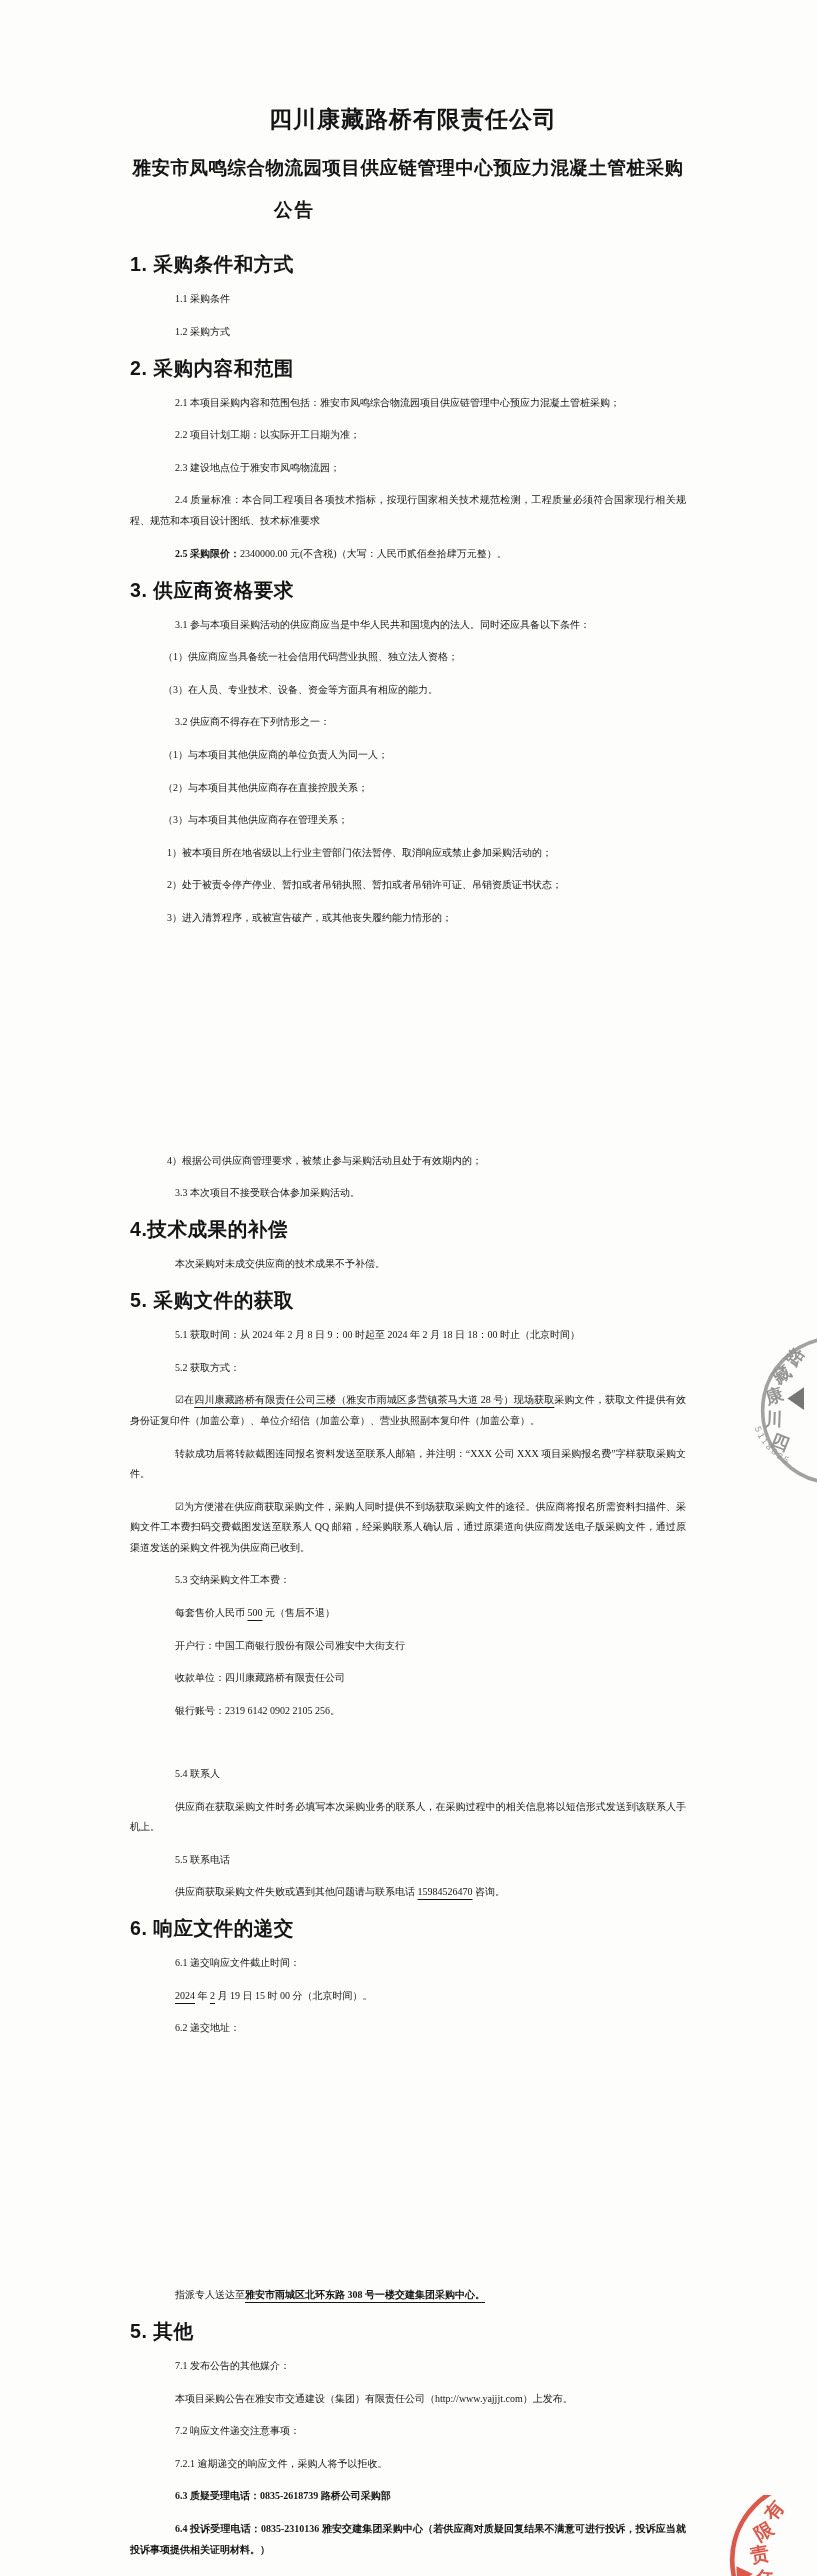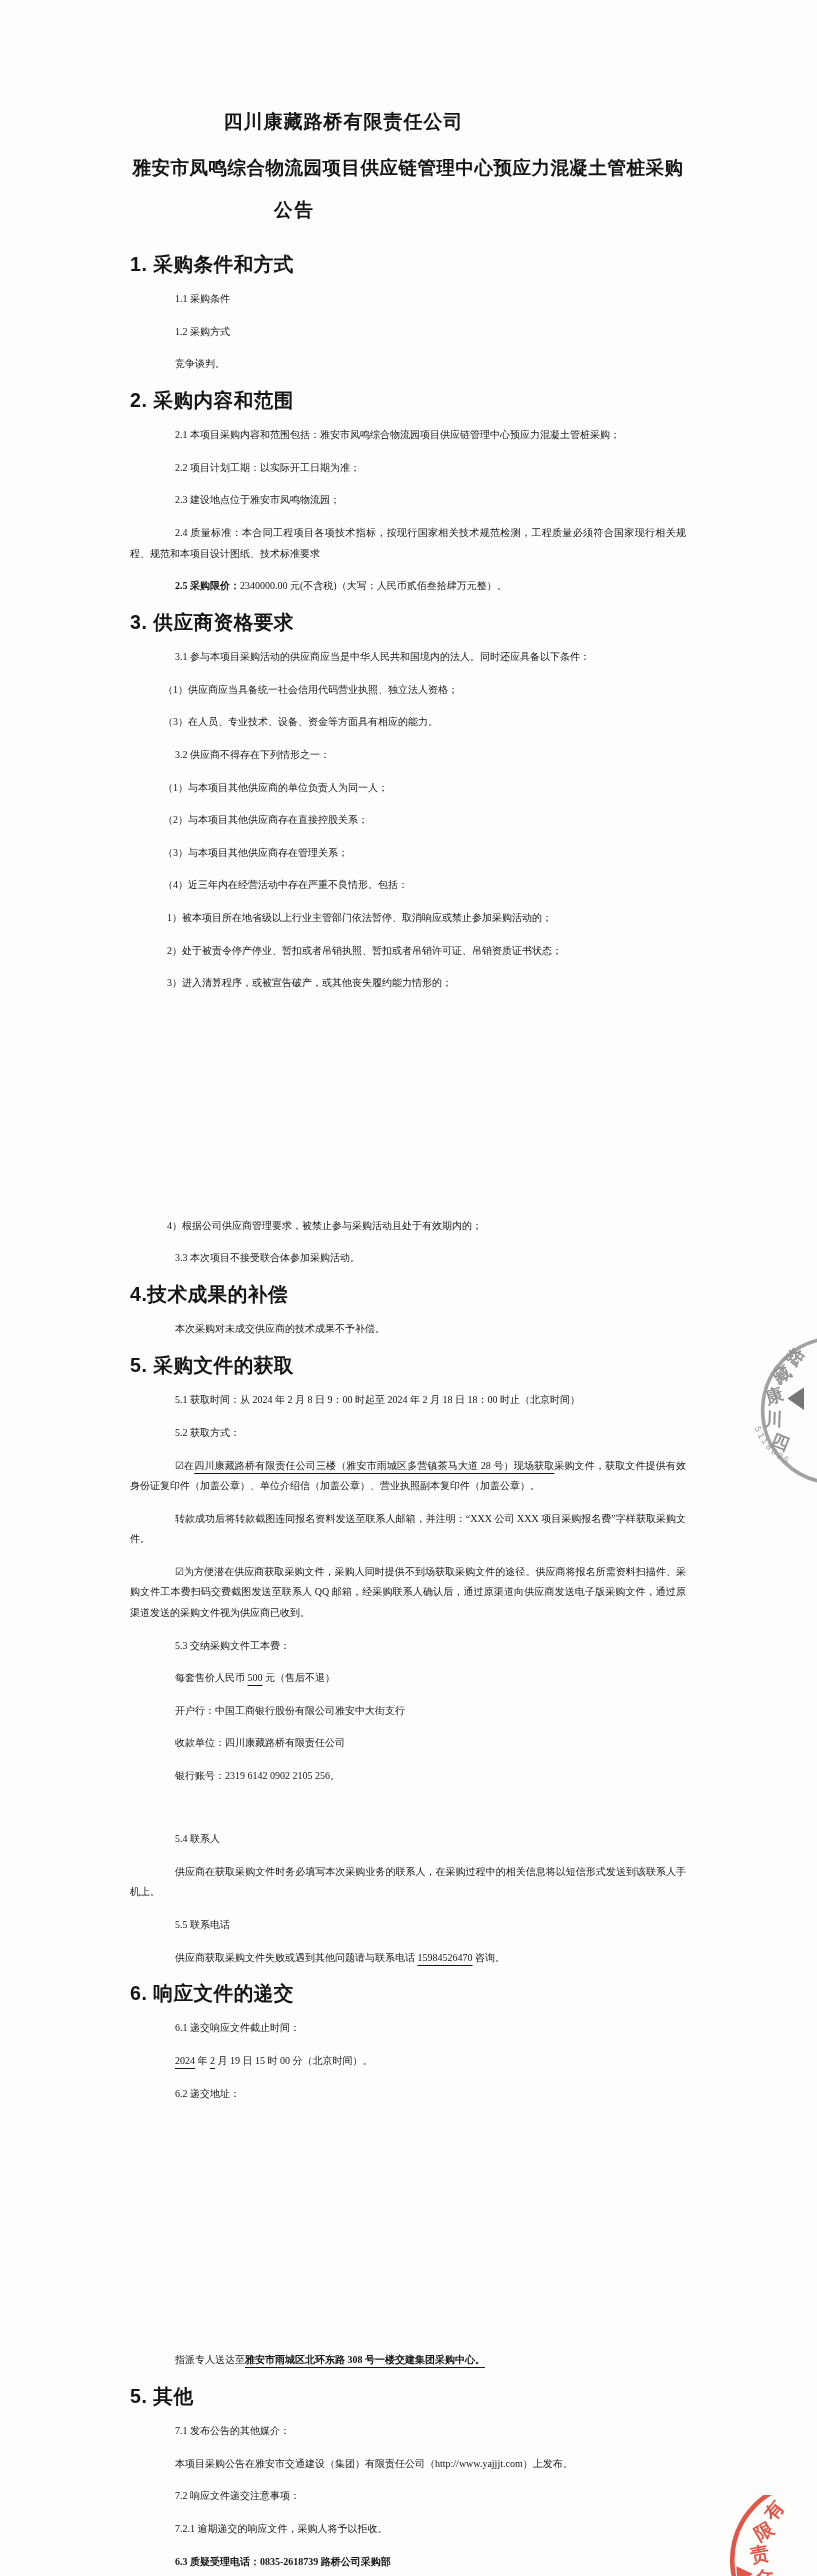--- a/index.html
+++ b/index.html
@@ -9,22 +9,22 @@
     margin:0 auto;
     background:#fdfdfb;
     overflow:hidden;
     font-family:"Liberation Serif","DejaVu Serif",serif;
     color:#151515;
     box-shadow:inset 1.5px 0 0 #e3e3e0, inset -1.5px 0 0 #eceme8;
   }
   .content{
     position:absolute;left:130px;top:109px;width:556px;
   }
-  .t1{font-family:Liberation Serif, serif;font-weight:bold;
-      font-size:19px;line-height:25px;text-align:center;padding-right:129px;margin:0 0 20.6px 0;letter-spacing:1px;}
+  .t1{font-family:Liberation Mono, monospace;font-weight:bold;
+      font-size:23px;line-height:25px;text-align:right;padding-right:129px;margin:0 0 20.6px 0;letter-spacing:1px;}
   .t2{font-family:"Liberation Sans","DejaVu Sans",sans-serif;font-weight:bold;
       font-size:18.5px;line-height:26px;text-align:center;margin:0 0 18.5px 0;letter-spacing:0.5px;}
   .t3{font-family:Liberation Mono, monospace;font-weight:bold;
       font-size:18.5px;line-height:26px;text-align:center;padding-right:227px;margin:0 0 26px 0;letter-spacing:2.1px;}
   .heading{
     font-family:"Liberation Sans","DejaVu Sans",sans-serif;
     font-weight:bold;font-size:19.6px;line-height:26px;
     margin:12.4px 0 10.3px 0;letter-spacing:0.5px;
   }
   p.para{font-size:10px;line-height:20.6px;margin:12px 0;text-align:justify;}
@@ -45,36 +45,34 @@
 <div class="page">
 
   <div class="content">
     <div class="t1">四川康藏路桥有限责任公司</div>
     <div class="t2">雅安市凤鸣综合物流园项目供应链管理中心预应力混凝土管桩采购</div>
     <div class="t3">公告</div>
 
   <div class="heading"><span>1. 采购条件和方式</span></div>
       <p class="para ind-lg"><span>1.1 采购条件</span></p>
       <p class="para ind-lg"><span>1.2 采购方式</span></p>
-      <p class="para ind-lg"><span>竞争谈判。</span></p>
       <div class="heading"><span>2. 采购内容和范围</span></div>
       <p class="para ind-lg"><span>2.1 本项目采购内容和范围包括：雅安市凤鸣综合物流园项目供应链管理中心预应力混凝土管桩采购；</span></p>
       <p class="para ind-lg"><span>2.2 项目计划工期：以实际开工日期为准；</span></p>
       <p class="para ind-lg"><span>2.3 建设地点位于雅安市凤鸣物流园；</span></p>
       <p class="para ind-lg"><span>2.4 质量标准：本合同工程项目各项技术指标，按现行国家相关技术规范检测，工程质量必须符合国家现行相关规程、规范和本项目设计图纸、技术标准要求</span></p>
       <p class="para ind-lg"><span class="b">2.5 采购限价：</span><span>2340000.00 元(不含税)（大写：人民币贰佰叁拾肆万元整）。</span></p>
       <div class="heading"><span>3. 供应商资格要求</span></div>
       <p class="para ind-lg"><span>3.1 参与本项目采购活动的供应商应当是中华人民共和国境内的法人。同时还应具备以下条件：</span></p>
       <p class="para ind-sm"><span>（1）供应商应当具备统一社会信用代码营业执照、独立法人资格；</span></p>
       <p class="para ind-sm"><span>（3）在人员、专业技术、设备、资金等方面具有相应的能力。</span></p>
       <p class="para ind-lg"><span>3.2 供应商不得存在下列情形之一：</span></p>
       <p class="para ind-sm"><span>（1）与本项目其他供应商的单位负责人为同一人；</span></p>
       <p class="para ind-sm"><span>（2）与本项目其他供应商存在直接控股关系；</span></p>
       <p class="para ind-sm"><span>（3）与本项目其他供应商存在管理关系；</span></p>
-      <p class="para ind-sm"><span>（4）近三年内在经营活动中存在严重不良情形。包括：</span></p>
       <p class="para ind-md"><span>1）被本项目所在地省级以上行业主管部门依法暂停、取消响应或禁止参加采购活动的；</span></p>
       <p class="para ind-md"><span>2）处于被责令停产停业、暂扣或者吊销执照、暂扣或者吊销许可证、吊销资质证书状态；</span></p>
       <p class="para ind-md"><span>3）进入清算程序，或被宣告破产，或其他丧失履约能力情形的；</span></p>
       <div class="spacer" style="height: 198px;"></div>
       <p class="para ind-md"><span>4）根据公司供应商管理要求，被禁止参与采购活动且处于有效期内的；</span></p>
       <p class="para ind-lg"><span>3.3 本次项目不接受联合体参加采购活动。</span></p>
       <div class="heading"><span>4.技术成果的补偿</span></div>
       <p class="para ind-lg"><span>本次采购对未成交供应商的技术成果不予补偿。</span></p>
       <div class="heading"><span>5. 采购文件的获取</span></div>
       <p class="para ind-lg"><span>5.1 获取时间：从 2024 年 2 月 8 日 9：00 时起至 2024 年 2 月 18 日 18：00 时止（北京时间）</span></p>

